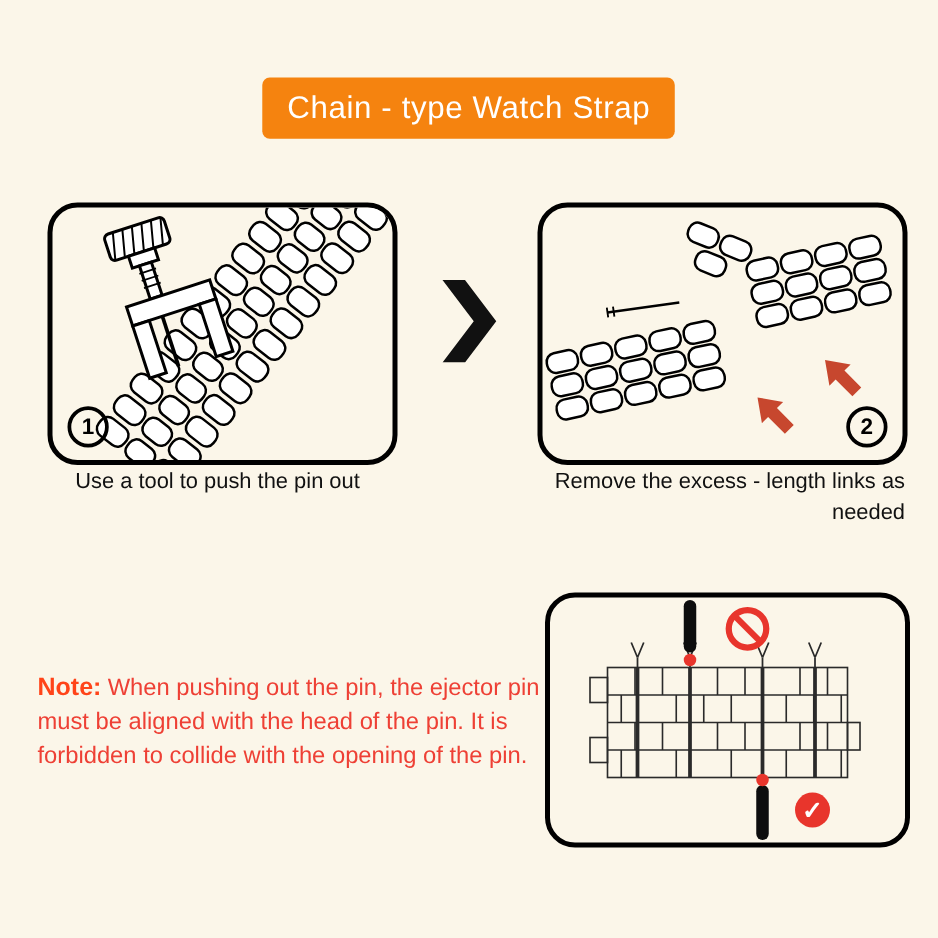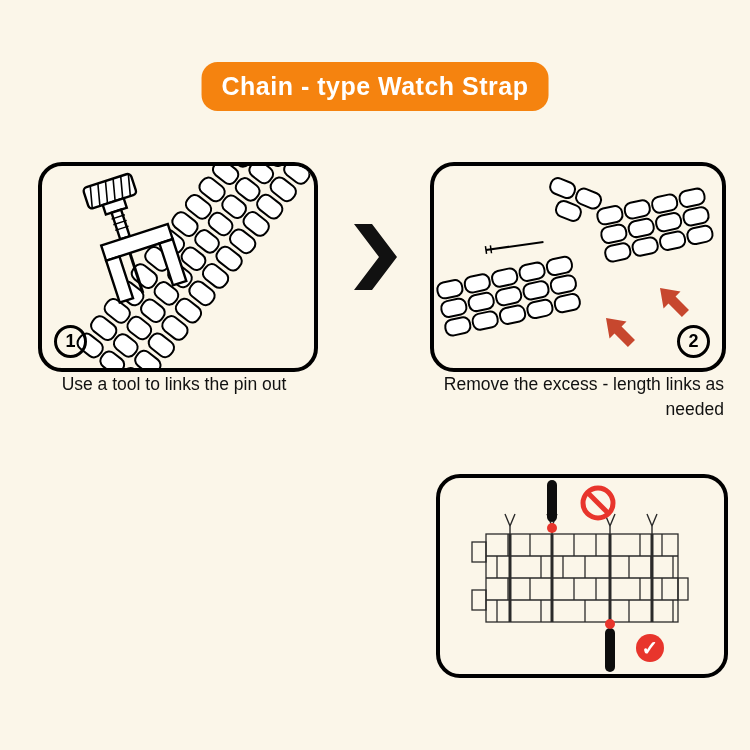--- a/index.html
+++ b/index.html
@@ -8,22 +8,22 @@
     background: var(--background, #FBF6E9);
     font-family: "Liberation Sans", sans-serif;
     position: relative; overflow: hidden;
   }
   .page { position: absolute; inset: 0; }
 
   .banner {
     position: absolute; top: 62px; left: 50%; transform: translateX(-50%);
     background: var(--banner, #F5830F);
     color: var(--banner-text, #FFFFFF);
-    font-weight: bold; font-size: 25px; letter-spacing: 0.5px;
-    padding: 10px 20px; border-radius: 16px; white-space: nowrap;
+    font-weight: normal; font-size: 25px; letter-spacing: 0.5px;
+    padding: 10px 20px; border-radius: 6px; white-space: nowrap;
   }
 
   .panel {
     position: absolute; border: 4px solid var(--panel-border, #000);
     border-radius: 24px; overflow: hidden;
   }
   .panel-step1 { left: 38px;  top: 162px; width: 272px; height: 202px; }
   .panel-step2 { left: 430px; top: 162px; width: 288px; height: 202px; }
   .panel-detail { left: 436px; top: 474px; width: 284px; height: 196px; }
 
@@ -169,23 +169,26 @@
       <g class="arrows">
         <path d="M0 0 L17 -12 L17 -5 L36 -5 L36 5 L17 5 L17 12 Z" transform="translate(172,152) rotate(45)"></path>
         <path d="M0 0 L17 -12 L17 -5 L36 -5 L36 5 L17 5 L17 12 Z" transform="translate(226,122) rotate(45)"></path>
       </g>
     </svg>
     <div class="badge badge-2">
       <span>2</span>
     </div>
   </div>
 
-  <div class="caption caption-1">Use a tool to links the pin out</div>
+  <div class="caption caption-1">Use a tool to push the pin out</div>
   <div class="caption caption-2">Remove the excess - length links as needed</div>
 
+  <div class="note">
+    <span class="note-label">Note:</span><span class="note-body">When pushing out the pin, the ejector pin must be aligned with the head of the pin. It is forbidden to collide with the opening of the pin.</span>
+  </div>
 
   <div class="panel panel-detail">
     <svg class="illu" viewBox="0 0 284 196">
       <g class="schem">
         <rect x="46" y="56" width="192" height="88"></rect>
         <line x1="46" y1="78" x2="238" y2="78"></line>
         <line x1="46" y1="100" x2="238" y2="100"></line>
         <line x1="46" y1="122" x2="238" y2="122"></line>
         <path d="M68 56 V78 M90 56 V78 M134 56 V78 M156 56 V78 M200 56 V78 M222 56 V78"></path>
         <path d="M57 78 V100 M101 78 V100 M123 78 V100 M145 78 V100 M189 78 V100 M211 78 V100 M233 78 V100"></path>

